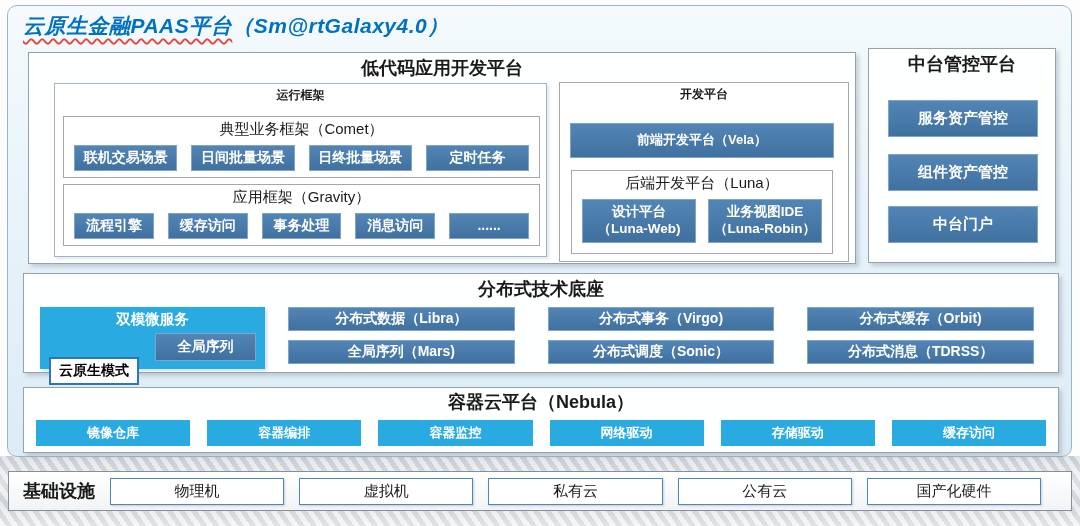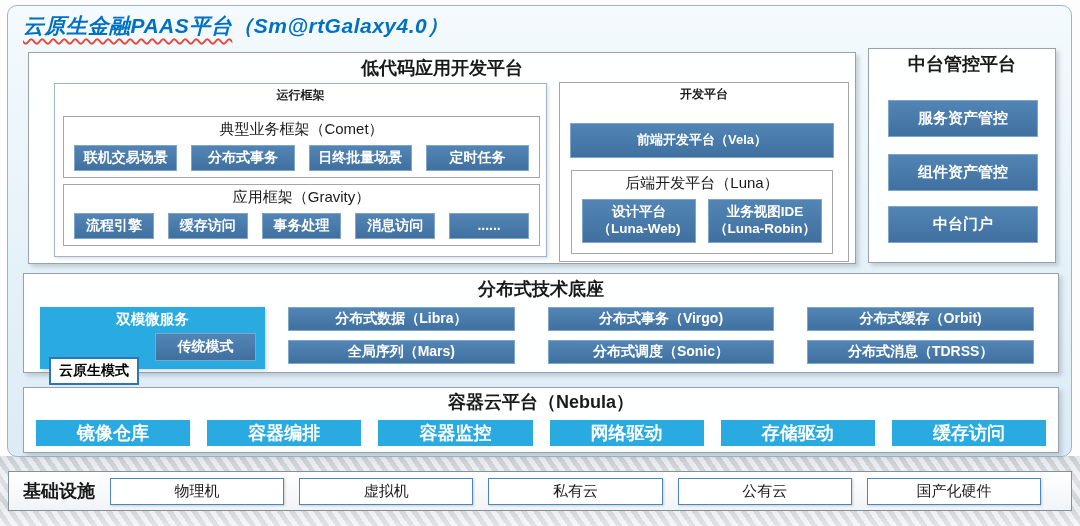--- a/index.html
+++ b/index.html
@@ -51,21 +51,21 @@
   .btn-row { position:absolute; left:0; right:0; display:flex; gap:14px; padding:0 10px; }
   .steel-btn {
     background:linear-gradient(180deg,#5285b5 0%,#3f70a0 100%);
     border:1px solid #7fa6c9; color:#fff;
     display:flex; flex-direction:column; align-items:center; justify-content:center;
     font-size:14px; font-weight:bold; text-align:center; line-height:1.25;
     white-space:nowrap;
   }
   .cyan-btn {
     background:#29abe2; color:#fff; display:flex; align-items:center; justify-content:center;
-    font-size:18px; font-weight:bold; white-space:nowrap;
+    font-size:13px; font-weight:bold; white-space:nowrap;
   }
   
   .lowcode { left:20px; top:46px; width:828px; height:212px; }
   .runtime { left:25px; top:30px; width:493px; height:174px; }
   .comet   { left:8px;  top:32px; width:477px; height:62px; }
   .gravity { left:8px;  top:100px; width:477px; height:62px; }
   .comet .btn-row, .gravity .btn-row { top:28px; height:26px; }
   .comet .steel-btn, .gravity .steel-btn { flex:1; }
   .dev { left:530px; top:29px; width:290px; height:180px; }
   .vela { position:absolute; left:10px; top:40px; width:264px; height:35px; font-size:13px; }
@@ -130,21 +130,21 @@
     <section class="box lowcode">
       <div class="sec-title">低代码应用开发平台</div>
 
       <div class="inner-box blueb runtime">
         <div class="sec-title sm">运行框架</div>
 
         <div class="inner-box comet">
           <div class="inner-title">典型业务框架（Comet）</div>
           <div class="btn-row">
             <div class="steel-btn">联机交易场景</div>
-            <div class="steel-btn">分布式事务</div>
+            <div class="steel-btn">日间批量场景</div>
             <div class="steel-btn">日终批量场景</div>
             <div class="steel-btn">定时任务</div>
           </div>
         </div>
 
         <div class="inner-box gravity">
           <div class="inner-title">应用框架（Gravity）</div>
           <div class="btn-row">
             <div class="steel-btn">流程引擎</div>
             <div class="steel-btn">缓存访问</div>
@@ -181,21 +181,21 @@
       <div class="steel-btn mid-b2">中台门户</div>
     </section>
 
     <section class="box distributed">
       <div class="sec-title">分布式技术底座</div>
 
       <div class="dualmode">
         <div class="dualmode-title">双模微服务</div>
         <div class="mode-row">
           <div class="mode-a">云原生模式</div>
-          <div class="steel-btn mode-b">传统模式</div>
+          <div class="steel-btn mode-b">全局序列</div>
         </div>
       </div>
 
       <div class="dist-grid">
         <div class="steel-btn">分布式数据（Libra）</div>
         <div class="steel-btn">分布式事务（Virgo)</div>
         <div class="steel-btn">分布式缓存（Orbit)</div>
         <div class="steel-btn">全局序列（Mars)</div>
         <div class="steel-btn">分布式调度（Sonic）</div>
         <div class="steel-btn">分布式消息（TDRSS）</div>

